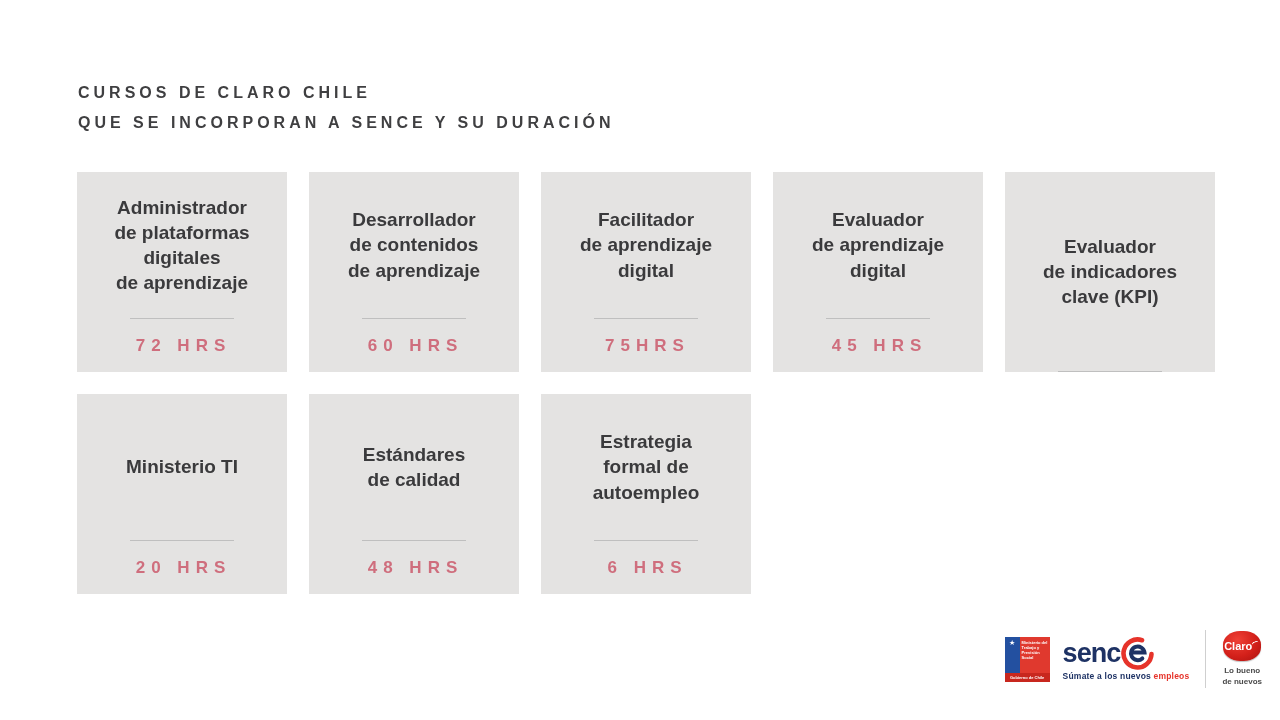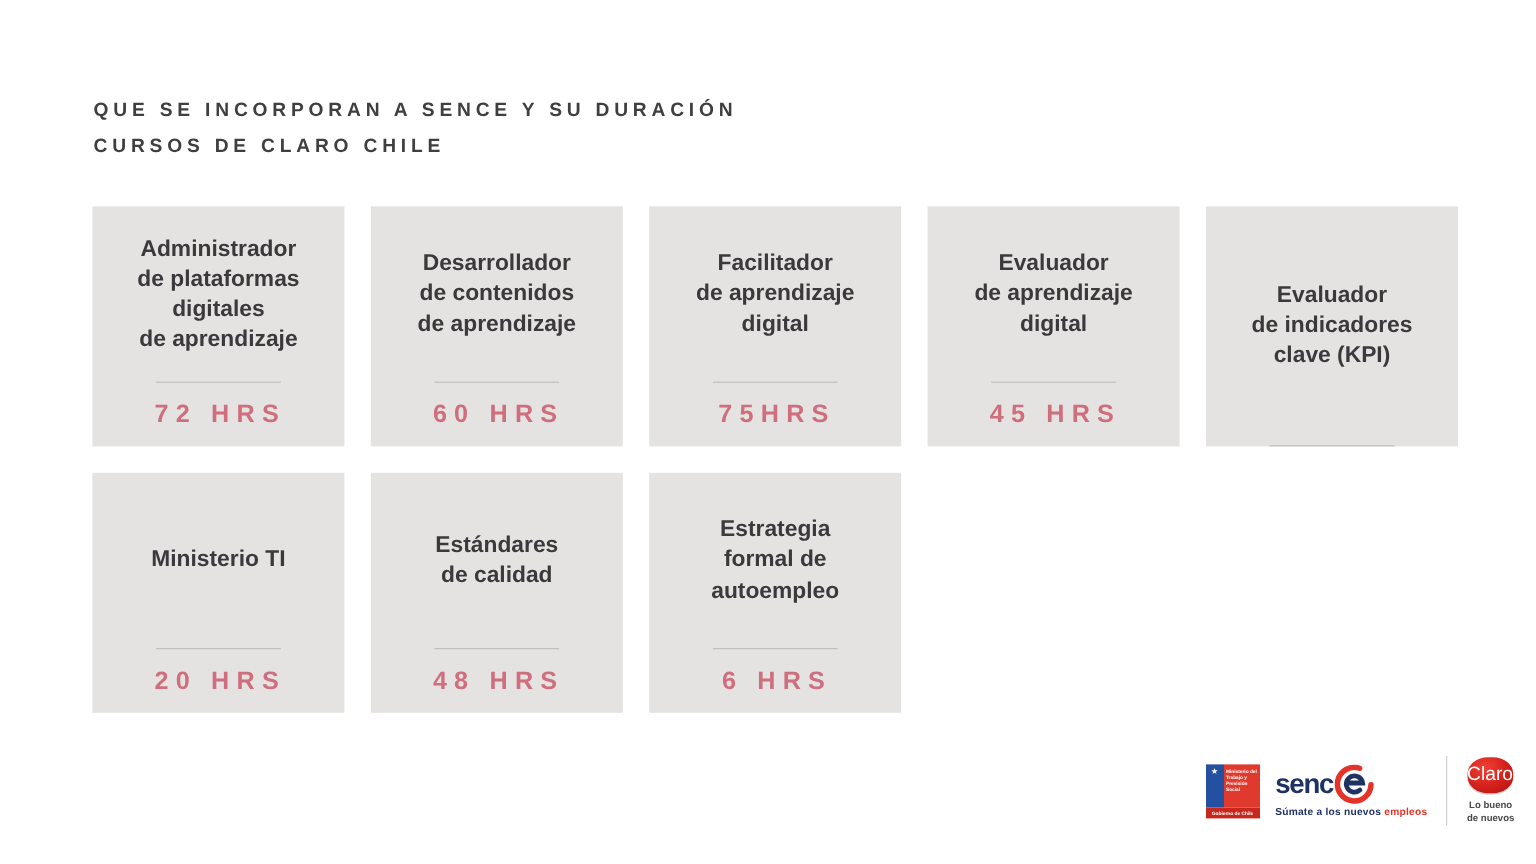--- a/index.html
+++ b/index.html
@@ -28,76 +28,76 @@
   }
   .card-title {
     flex: 1; display: flex; align-items: center; justify-content: center;
     font-size: 19px; font-weight: bold; color: #3a3a3c;
     line-height: 1.32; white-space: pre-line; padding: 0 6px;
   }
   .card-divider { width: 104px; height: 1px; background: #bfbfbf; flex: none; }
   .card-hours {
     height: 53px; flex: none;
     display: flex; align-items: center; justify-content: center;
-    font-size: 21px; font-weight: bold; letter-spacing: 6px; text-indent: 3px;
+    font-size: 17px; font-weight: bold; letter-spacing: 6px; text-indent: 3px;
     color: #cf6e7d;
   }
 
   
   .footer {
     position: absolute; right: 18px; bottom: 32px;
     display: flex; align-items: center;
   }
 
   
   .gov-logo { width: 45px; height: 45px; display: flex; flex-direction: column; flex: none; }
   .gov-top { flex: 1; display: flex; }
   .gov-blue { width: 15px; background: #2350a0; color: #fff; font-size: 7px; text-align: center; padding-top: 2px; }
   .gov-red  { flex: 1; background: #e0392e; color: #fff; font-size: 4px; line-height: 5px; font-weight: bold; padding: 3px 1px 0 2px; text-align: left; }
   .gov-strip { height: 9px; background: #c8271e; color: #fff; font-size: 4px; line-height: 9px; text-align: center; font-weight: bold; }
 
   
   .sence { margin-left: 13px; display: flex; flex-direction: column; }
   .sence-row { display: flex; align-items: flex-end; }
   .sence-word {
-    font-size: 23px; font-weight: bold; color: #1e3264;
+    font-size: 27px; font-weight: bold; color: #1e3264;
     letter-spacing: -1px; line-height: 30px;
   }
   .sence-e { margin-left: 1px; margin-bottom: -3px; }
   .sence-tagline { margin-top: 3px; font-size: 8.5px; font-weight: bold; color: #1e3264; letter-spacing: 0.2px; }
   .sence-tagline .highlight { color: #e6332a; }
 
   
   .logo-divider { width: 1px; height: 58px; background: #cfcfcf; margin: 0 16px; flex: none; }
 
   
   .claro { display: flex; flex-direction: column; align-items: center; }
   .claro-blob {
     width: 38px; height: 30px; border-radius: 45%;
     background: radial-gradient(ellipse at 38% 30%, #ef4136 0%, #d3201a 55%, #a91210 100%);
     display: flex; align-items: center; justify-content: center;
     box-shadow: 0 1px 1px rgba(0,0,0,0.25);
   }
-  .claro-word { color: #ffffff; font-size: 16px; font-weight: normal; letter-spacing: 0; }
+  .claro-word { color: #ffffff; font-size: 11px; font-weight: bold; letter-spacing: 0; }
   .claro-swoosh {
     display: inline-block; width: 7px; height: 5px;
     border-top: 1.6px solid #ffffff; border-radius: 50% 50% 0 0;
     transform: rotate(-24deg) translateY(-3px); margin-left: 1px;
   }
   .claro-tagline {
     margin-top: 5px; font-size: 8px; font-weight: bold; color: #4a4a4a;
     line-height: 1.3; text-align: center; white-space: pre-line;
   }
 </style>
 </head>
 <body>
 
 <div class="page-title">
+  <div>CURSOS DE CLARO CHILE</div>
   <div>QUE SE INCORPORAN A SENCE Y SU DURACIÓN</div>
-  <div>CURSOS DE CLARO CHILE</div>
 </div>
 
 <div class="grid">
   <section class="card">
     <div class="card-title">Administrador
 de plataformas
 digitales
 de aprendizaje</div>
     <div class="card-divider"></div>
     <div class="card-hours">72 HRS</div>

